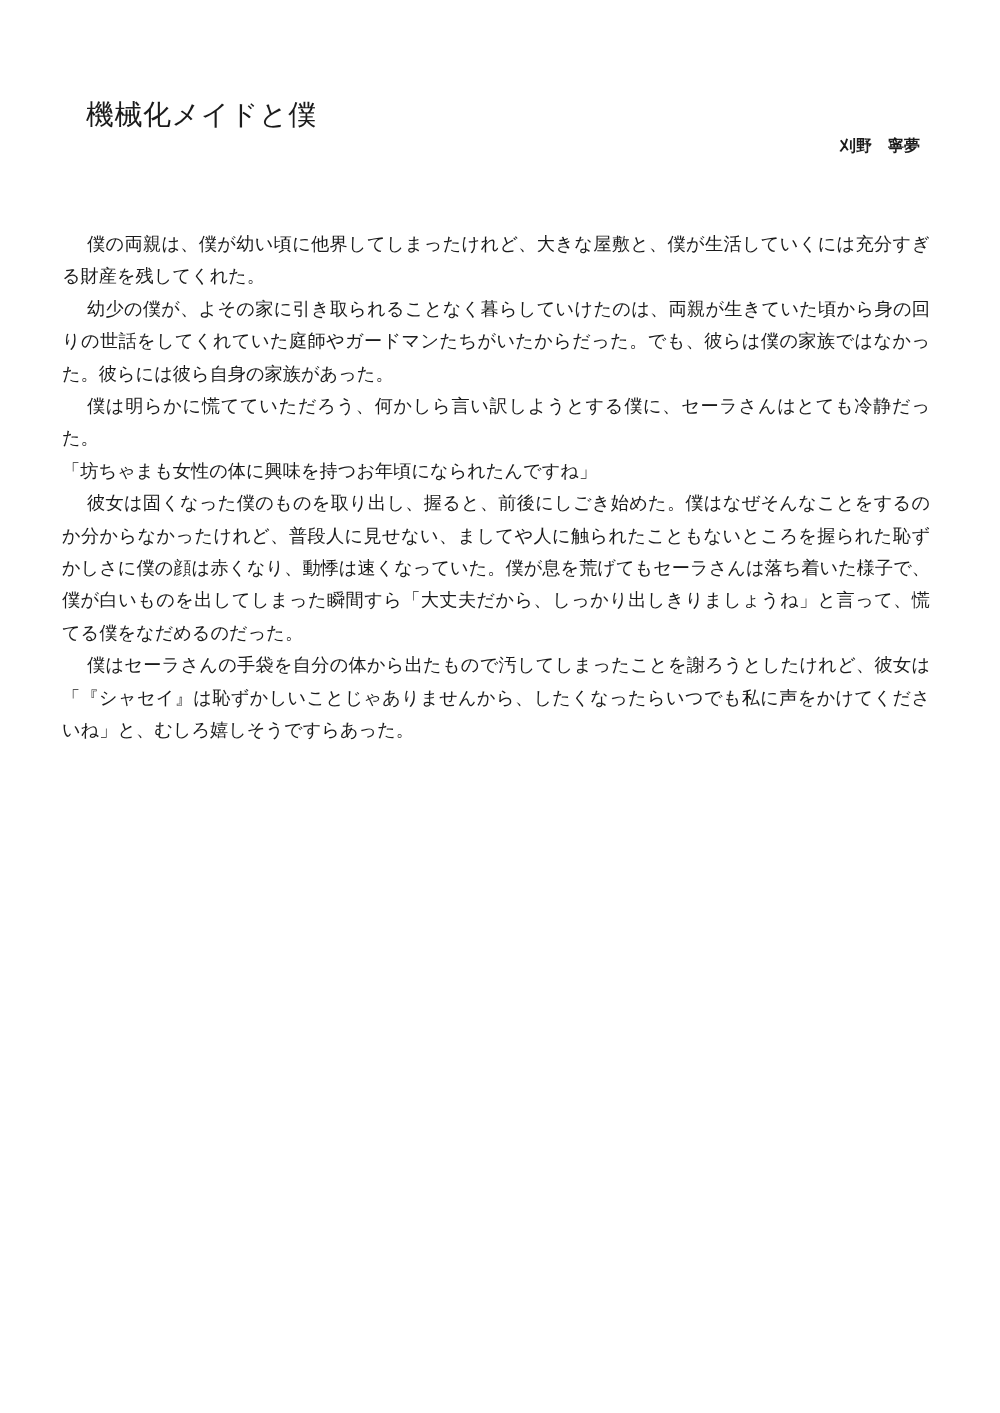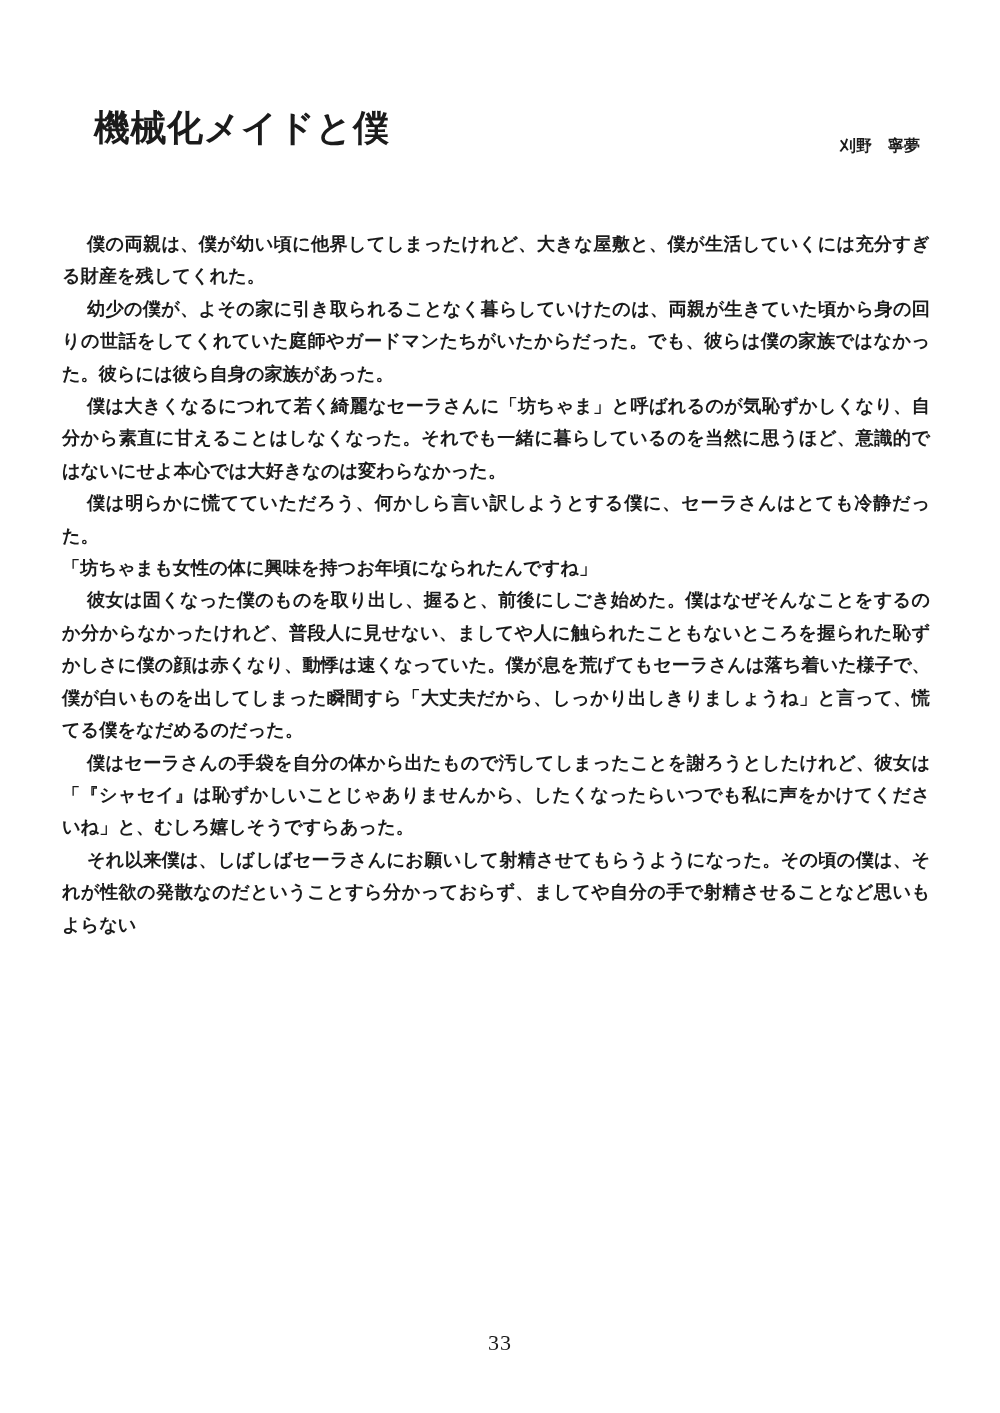--- a/index.html
+++ b/index.html
@@ -13,40 +13,39 @@
     height: 1413px;
     background: #ffffff;
     overflow: hidden;
     font-family: "Liberation Serif", "DejaVu Serif", serif;
     color: #1b1b1b;
   }
   .title {
     position: absolute;
     left: 78px;
     top: 88px;
-    font-size: 36px;
-    font-weight: bold;
-    margin: 16px;
+    font-size: 28px;
+    font-weight: normal;
+    margin: 8px;
     letter-spacing: 0.5px;
     white-space: nowrap;
   }
   .author {
     position: absolute;
     top: 136px;
     right: 80px;
     font-size: 16px;
     white-space: nowrap;
     font-weight: bold;
   }
   .body-text {
     position: absolute;
     left: 62px;
     top: 228px;
     width: 868px;
-    font-weight: bold;
   }
   .body-text p {
     margin: 0;
     font-size: 18.2px;
     line-height: 32.4px;
     text-align: justify;
     text-justify: inter-character;
     text-indent: 25px;
     word-break: break-all;
   }
@@ -71,23 +70,20 @@
 
 <div class="page">
 
   <h1 class="title">機械化メイドと僕</h1>
 
   <div class="author">刈野　寧夢</div>
 
   <div class="body-text">
     <p>僕の両親は、僕が幼い頃に他界してしまったけれど、大きな屋敷と、僕が生活していくには充分すぎる財産を残してくれた。</p>
     <p>幼少の僕が、よその家に引き取られることなく暮らしていけたのは、両親が生きていた頃から身の回りの世話をしてくれていた庭師やガードマンたちがいたからだった。でも、彼らは僕の家族ではなかった。彼らには彼ら自身の家族があった。</p>
-    <p>僕は大きくなるにつれて若く綺麗なセーラさんに「坊ちゃま」と呼ばれるのが気恥ずかしくなり、自分から素直に甘えることはしなくなった。それでも一緒に暮らしているのを当然に思うほど、意識的ではないにせよ本心では大好きなのは変わらなかった。</p>
     <p>僕は明らかに慌てていただろう、何かしら言い訳しようとする僕に、セーラさんはとても冷静だった。</p>
     <p class="no-indent">「坊ちゃまも女性の体に興味を持つお年頃になられたんですね」</p>
     <p>彼女は固くなった僕のものを取り出し、握ると、前後にしごき始めた。僕はなぜそんなことをするのか分からなかったけれど、普段人に見せない、ましてや人に触られたこともないところを握られた恥ずかしさに僕の顔は赤くなり、動悸は速くなっていた。僕が息を荒げてもセーラさんは落ち着いた様子で、僕が白いものを出してしまった瞬間すら「大丈夫だから、しっかり出しきりましょうね」と言って、慌てる僕をなだめるのだった。</p>
     <p>僕はセーラさんの手袋を自分の体から出たもので汚してしまったことを謝ろうとしたけれど、彼女は「『シャセイ』は恥ずかしいことじゃありませんから、したくなったらいつでも私に声をかけてくださいね」と、むしろ嬉しそうですらあった。</p>
-    <p>それ以来僕は、しばしばセーラさんにお願いして射精させてもらうようになった。その頃の僕は、それが性欲の発散なのだということすら分かっておらず、ましてや自分の手で射精させることなど思いもよらない</p>
   </div>
 
-  <div class="page-number">33</div>
 
 </div>
 
 </body></html>

